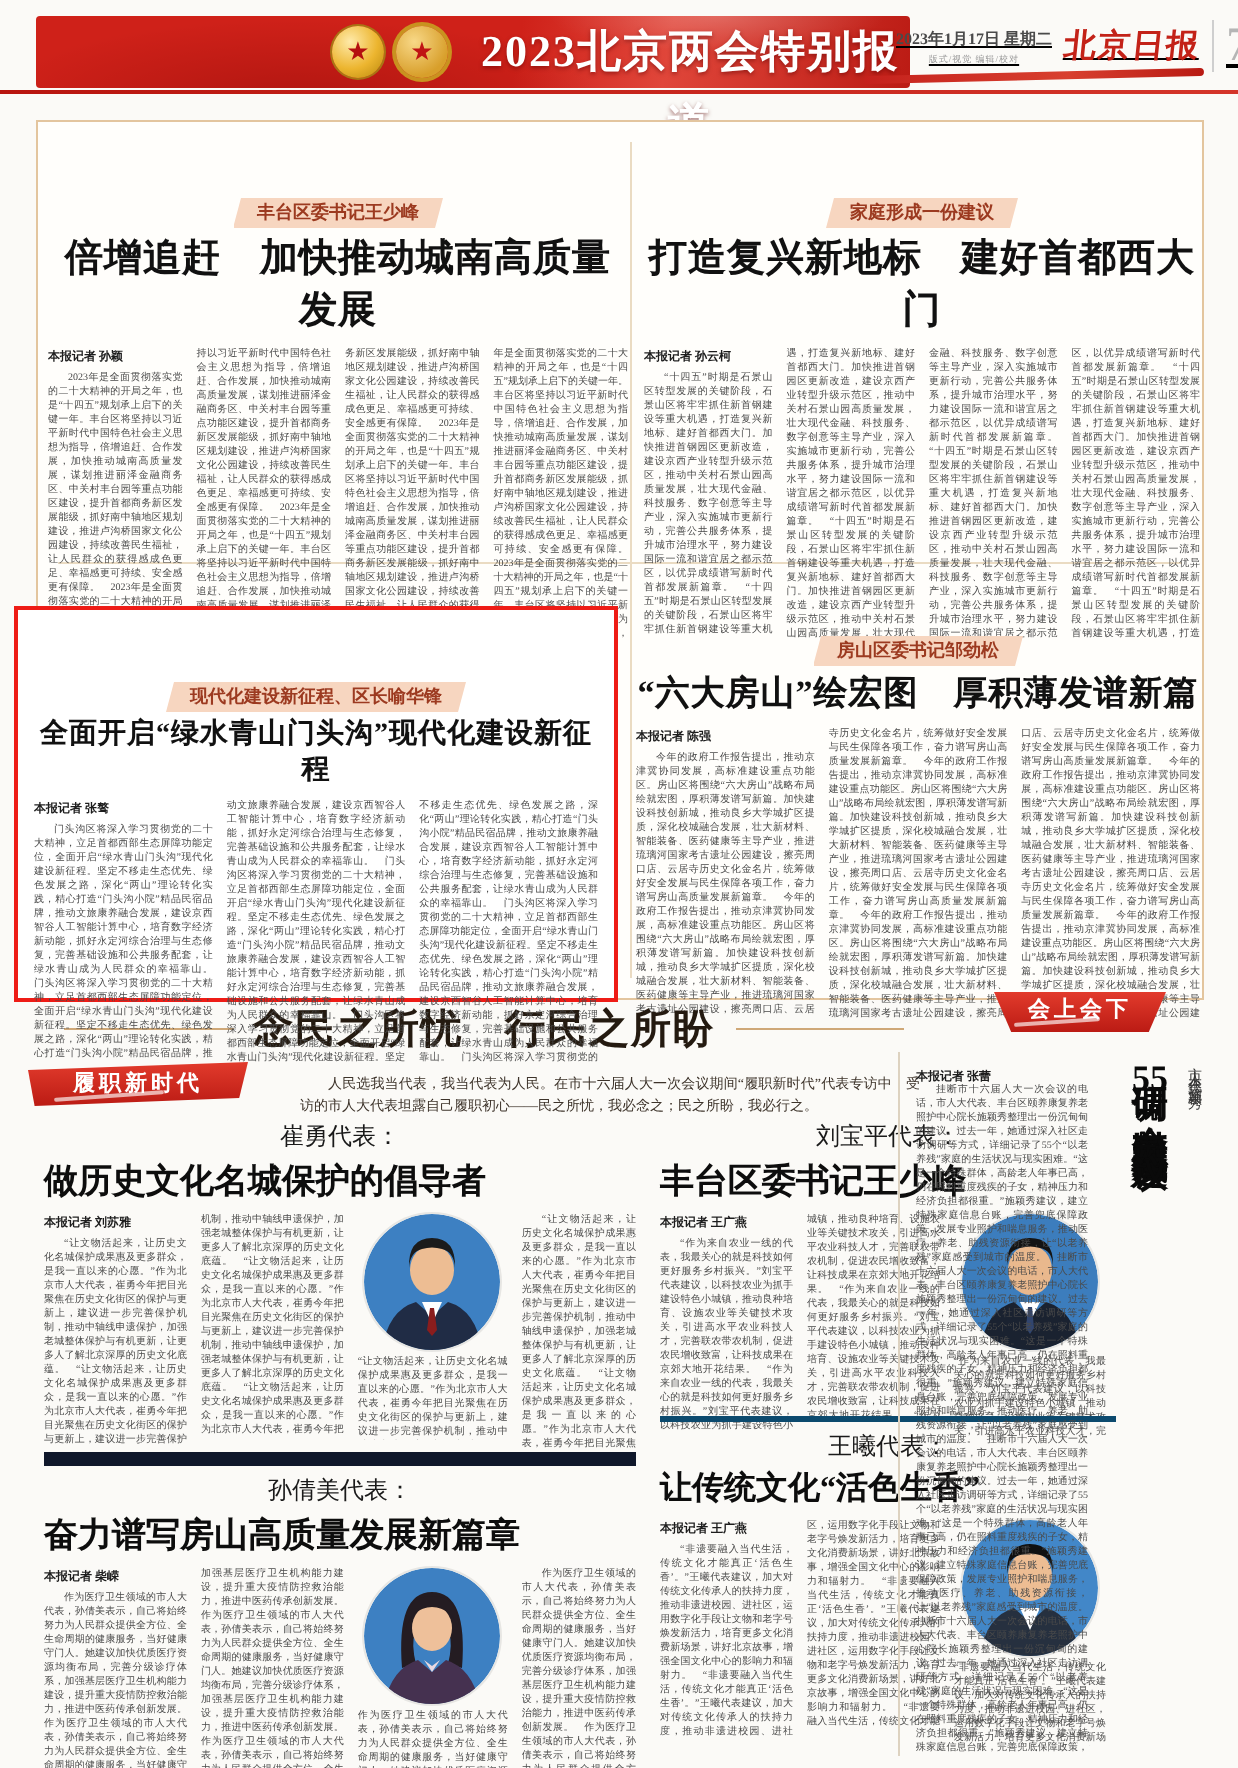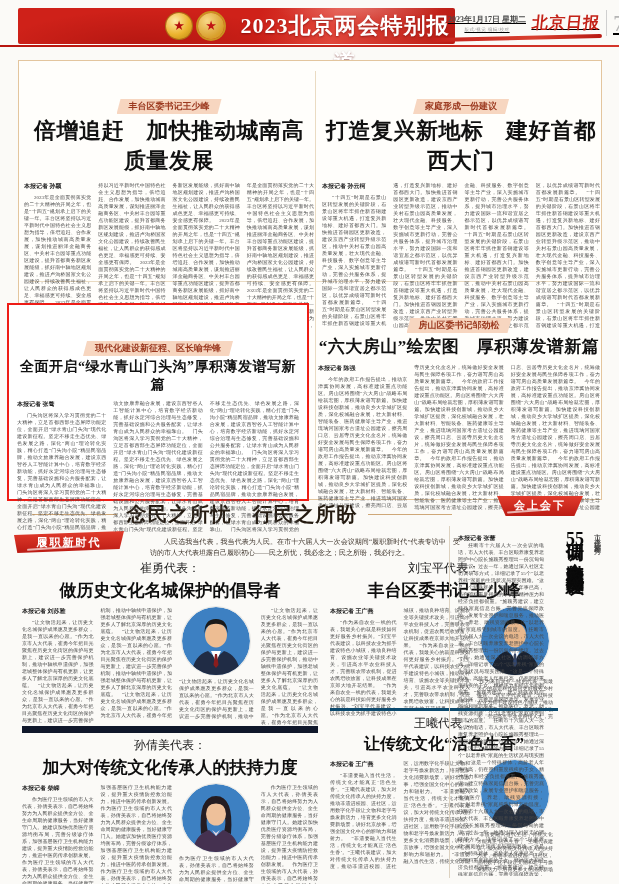--- a/index.html
+++ b/index.html
@@ -43,39 +43,39 @@
   .box-divider-h{position:absolute;left:10px;right:10px;top:220px;height:1px;background:#eadbc2;}
   article{position:absolute;}
   .kicker-wrap{text-align:center;margin:1px 0 2px;}
   .kicker{display:inline-block;background:#f7d6c0;color:#9c3a20;font-size:9px;font-weight:bold;
     padding:1px 12px;clip-path:polygon(4px 0,100% 0,calc(100% - 4px) 100%,0 100%);margin-top:32px;}
   .iv-title{text-align:center;font-weight:bold;color:#111;margin:2px 0 6px;letter-spacing:.5px;}
   .iv-tl{left:24px;top:66px;width:290px;height:212px;}
   .iv-tr{left:322px;top:66px;width:278px;height:212px;}
   .iv-bl{left:7px;top:303px;width:282px;height:188px;border:2px solid #ee1c16;padding:3px 8px;background:#fff;z-index:2;}
   .iv-br{left:318px;top:285px;width:282px;height:210px;}
-  .iv-tl .iv-title,.iv-tr .iv-title{font-size:22px;}
+  .iv-tl .iv-title,.iv-tr .iv-title{font-size:19px;}
   .iv-bl .iv-title{font-size:14px;}
   .iv-br .iv-title{font-size:17px;}
   .cols{column-gap:7px;}
   .cols-4{column-count:4;}.cols-3{column-count:3;}.cols-2{column-count:2;}
   .iv-body{overflow:hidden;}
   .iv-tl .iv-body,.iv-tr .iv-body{height:150px;}
   .iv-bl .iv-body{height:136px;}
   .iv-br .iv-body{height:150px;}
   .byline{font-size:6px;font-weight:bold;color:#1d1d1d;margin:0 0 3px;}
   .bodytext{font-size:5px;line-height:7px;color:#4a4a4a;text-align:justify;margin:0;text-indent:2em;word-break:break-all;}
   
   .sec2-head{position:absolute;left:32px;top:501px;width:420px;display:flex;align-items:center;gap:10px;}
   .sec2-line{flex:1;height:1px;background:#cfa878;}
   .sec2-title{font-size:20px;font-weight:bold;color:#241a10;letter-spacing:1px;white-space:nowrap;margin:0;}
   .intro{position:absolute;left:150px;top:530px;width:310px;font-size:7px;line-height:11px;color:#3d332a;
     text-align:justify;text-indent:2em;}
   .dep-kicker{text-align:center;font-size:12px;color:#1a1a1a;margin:0 0 2px;}
-  .dep-title{text-align:center;font-weight:bold;color:#0d0d0d;margin:0 0 5px;font-size:17px;}
+  .dep-title{text-align:left;font-weight:bold;color:#0d0d0d;margin:0 0 5px;font-size:17px;}
   .dep2 .dep-title{font-size:17px;}
   .dep4 .dep-title{font-size:16px;}
   .dep-row{display:flex;gap:7px;}
   .dep-body{overflow:hidden;}
   .dep1{left:22px;top:560px;width:296px;height:163px;}
   .dep2{left:330px;top:560px;width:228px;height:146px;}
   .dep3{left:22px;top:726px;width:296px;height:154px;border-top:7px solid #0f172a;padding-top:4px;}
   .dep4{left:330px;top:708px;width:228px;height:172px;border-top:3px solid #0c4a6e;padding-top:4px;}
   .dep1 .dep-body,.dep3 .dep-body{width:152px;height:118px;}
   .dep2 .dep-body,.dep4 .dep-body{width:140px;height:110px;}
@@ -135,21 +135,21 @@
     <div class="kicker-wrap"><span class="kicker">家庭形成一份建议</span></div>
     <h2 class="iv-title">打造复兴新地标　建好首都西大门</h2>
     <div class="cols cols-4 iv-body">
       <p class="byline">本报记者 孙云柯</p>
       <p class="bodytext">“十四五”时期是石景山区转型发展的关键阶段，石景山区将牢牢抓住新首钢建设等重大机遇，打造复兴新地标、建好首都西大门。加快推进首钢园区更新改造，建设京西产业转型升级示范区，推动中关村石景山园高质量发展，壮大现代金融、科技服务、数字创意等主导产业，深入实施城市更新行动，完善公共服务体系，提升城市治理水平，努力建设国际一流和谐宜居之都示范区，以优异成绩谱写新时代首都发展新篇章。　“十四五”时期是石景山区转型发展的关键阶段，石景山区将牢牢抓住新首钢建设等重大机遇，打造复兴新地标、建好首都西大门。加快推进首钢园区更新改造，建设京西产业转型升级示范区，推动中关村石景山园高质量发展，壮大现代金融、科技服务、数字创意等主导产业，深入实施城市更新行动，完善公共服务体系，提升城市治理水平，努力建设国际一流和谐宜居之都示范区，以优异成绩谱写新时代首都发展新篇章。　“十四五”时期是石景山区转型发展的关键阶段，石景山区将牢牢抓住新首钢建设等重大机遇，打造复兴新地标、建好首都西大门。加快推进首钢园区更新改造，建设京西产业转型升级示范区，推动中关村石景山园高质量发展，壮大现代金融、科技服务、数字创意等主导产业，深入实施城市更新行动，完善公共服务体系，提升城市治理水平，努力建设国际一流和谐宜居之都示范区，以优异成绩谱写新时代首都发展新篇章。　“十四五”时期是石景山区转型发展的关键阶段，石景山区将牢牢抓住新首钢建设等重大机遇，打造复兴新地标、建好首都西大门。加快推进首钢园区更新改造，建设京西产业转型升级示范区，推动中关村石景山园高质量发展，壮大现代金融、科技服务、数字创意等主导产业，深入实施城市更新行动，完善公共服务体系，提升城市治理水平，努力建设国际一流和谐宜居之都示范区，以优异成绩谱写新时代首都发展新篇章。　“十四五”时期是石景山区转型发展的关键阶段，石景山区将牢牢抓住新首钢建设等重大机遇，打造复兴新地标、建好首都西大门。加快推进首钢园区更新改造，建设京西产业转型升级示范区，推动中关村石景山园高质量发展，壮大现代金融、科技服务、数字创意等主导产业，深入实施城市更新行动，完善公共服务体系，提升城市治理水平，努力建设国际一流和谐宜居之都示范区，以优异成绩谱写新时代首都发展新篇章。　“十四五”时期是石景山区转型发展的关键阶段，石景山区将牢牢抓住新首钢建设等重大机遇，打造复兴新地标、建好首都西大门。加快推进首钢园区更新改造，建设京西产业转型升级示范区，推动中关村石景山园高质量发展，壮大现代金融、科技服务、数字创意等主导产业，深入实施城市更新行动，完善公共服务体系，提升城市治理水平，努力建设国际一流和谐宜居之都示范区，以优异成绩谱写新时代首都发展新篇章。</p>
     </div>
   </article>
 
   <article class="iv iv-bl">
     <div class="kicker-wrap"><span class="kicker">现代化建设新征程、区长喻华锋</span></div>
-    <h2 class="iv-title">全面开启“绿水青山门头沟”厚积薄发谱写新篇</h2>
+    <h2 class="iv-title">全面开启“绿水青山门头沟”现代化建设新征程</h2>
     <div class="cols cols-3 iv-body">
       <p class="byline">本报记者 张骜</p>
       <p class="bodytext">门头沟区将深入学习贯彻党的二十大精神，立足首都西部生态屏障功能定位，全面开启“绿水青山门头沟”现代化建设新征程。坚定不移走生态优先、绿色发展之路，深化“两山”理论转化实践，精心打造“门头沟小院”精品民宿品牌，推动文旅康养融合发展，建设京西智谷人工智能计算中心，培育数字经济新动能，抓好永定河综合治理与生态修复，完善基础设施和公共服务配套，让绿水青山成为人民群众的幸福靠山。　门头沟区将深入学习贯彻党的二十大精神，立足首都西部生态屏障功能定位，全面开启“绿水青山门头沟”现代化建设新征程。坚定不移走生态优先、绿色发展之路，深化“两山”理论转化实践，精心打造“门头沟小院”精品民宿品牌，推动文旅康养融合发展，建设京西智谷人工智能计算中心，培育数字经济新动能，抓好永定河综合治理与生态修复，完善基础设施和公共服务配套，让绿水青山成为人民群众的幸福靠山。　门头沟区将深入学习贯彻党的二十大精神，立足首都西部生态屏障功能定位，全面开启“绿水青山门头沟”现代化建设新征程。坚定不移走生态优先、绿色发展之路，深化“两山”理论转化实践，精心打造“门头沟小院”精品民宿品牌，推动文旅康养融合发展，建设京西智谷人工智能计算中心，培育数字经济新动能，抓好永定河综合治理与生态修复，完善基础设施和公共服务配套，让绿水青山成为人民群众的幸福靠山。　门头沟区将深入学习贯彻党的二十大精神，立足首都西部生态屏障功能定位，全面开启“绿水青山门头沟”现代化建设新征程。坚定不移走生态优先、绿色发展之路，深化“两山”理论转化实践，精心打造“门头沟小院”精品民宿品牌，推动文旅康养融合发展，建设京西智谷人工智能计算中心，培育数字经济新动能，抓好永定河综合治理与生态修复，完善基础设施和公共服务配套，让绿水青山成为人民群众的幸福靠山。　门头沟区将深入学习贯彻党的二十大精神，立足首都西部生态屏障功能定位，全面开启“绿水青山门头沟”现代化建设新征程。坚定不移走生态优先、绿色发展之路，深化“两山”理论转化实践，精心打造“门头沟小院”精品民宿品牌，推动文旅康养融合发展，建设京西智谷人工智能计算中心，培育数字经济新动能，抓好永定河综合治理与生态修复，完善基础设施和公共服务配套，让绿水青山成为人民群众的幸福靠山。　门头沟区将深入学习贯彻党的二十大精神，立足首都西部生态屏障功能定位，全面开启“绿水青山门头沟”现代化建设新征程。坚定不移走生态优先、绿色发展之路，深化“两山”理论转化实践，精心打造“门头沟小院”精品民宿品牌，推动文旅康养融合发展，建设京西智谷人工智能计算中心，培育数字经济新动能，抓好永定河综合治理与生态修复，完善基础设施和公共服务配套，让绿水青山成为人民群众的幸福靠山。</p>
     </div>
   </article>
 
   <article class="iv iv-br">
     <div class="kicker-wrap"><span class="kicker">房山区委书记邹劲松</span></div>
     <h2 class="iv-title">“六大房山”绘宏图　厚积薄发谱新篇</h2>
     <div class="cols cols-3 iv-body">
@@ -213,21 +213,21 @@
               <polygon points="33,46.5 35,46.5 36,57 34,60 32,57" fill="#31456e"></polygon>
             </svg>
         </div>
         <p class="bodytext mini">“作为来自农业一线的代表，我最关心的就是科技如何更好服务乡村振兴。”刘宝平代表建议，以科技农业为抓手建设特色小城镇，推动良种培育、设施农业等关键技术攻关，引进高水平农业科技人才，完善联农带农机制，促进农民增收致富，让科技成果在京郊大地开花结果。</p>
       </div>
     </div>
   </article>
 
   <article class="dep dep3">
     <div class="dep-kicker">孙倩美代表：</div>
-    <h3 class="dep-title">加大对传统文化传承人的扶持力度</h3>
+    <h3 class="dep-title">奋力谱写房山高质量发展新篇章</h3>
     <div class="dep-row">
       <div class="cols cols-2 dep-body">
         <p class="byline">本报记者 柴嵘</p>
         <p class="bodytext">作为医疗卫生领域的市人大代表，孙倩美表示，自己将始终努力为人民群众提供全方位、全生命周期的健康服务，当好健康守门人。她建议加快优质医疗资源均衡布局，完善分级诊疗体系，加强基层医疗卫生机构能力建设，提升重大疫情防控救治能力，推进中医药传承创新发展。　作为医疗卫生领域的市人大代表，孙倩美表示，自己将始终努力为人民群众提供全方位、全生命周期的健康服务，当好健康守门人。她建议加快优质医疗资源均衡布局，完善分级诊疗体系，加强基层医疗卫生机构能力建设，提升重大疫情防控救治能力，推进中医药传承创新发展。　作为医疗卫生领域的市人大代表，孙倩美表示，自己将始终努力为人民群众提供全方位、全生命周期的健康服务，当好健康守门人。她建议加快优质医疗资源均衡布局，完善分级诊疗体系，加强基层医疗卫生机构能力建设，提升重大疫情防控救治能力，推进中医药传承创新发展。　作为医疗卫生领域的市人大代表，孙倩美表示，自己将始终努力为人民群众提供全方位、全生命周期的健康服务，当好健康守门人。她建议加快优质医疗资源均衡布局，完善分级诊疗体系，加强基层医疗卫生机构能力建设，提升重大疫情防控救治能力，推进中医药传承创新发展。</p>
       </div>
       <div class="photo-col">
         <div class="photo">
           <svg width="68" height="68" viewBox="0 0 68 68">
               <circle cx="34" cy="34" r="34" fill="#3d80c2"></circle>
               <path d="M19 50 Q16 12 34 12 Q52 12 49 50 L42 48 Q47 28 34 26 Q21 28 26 48 Z" fill="#241c22"></path>

